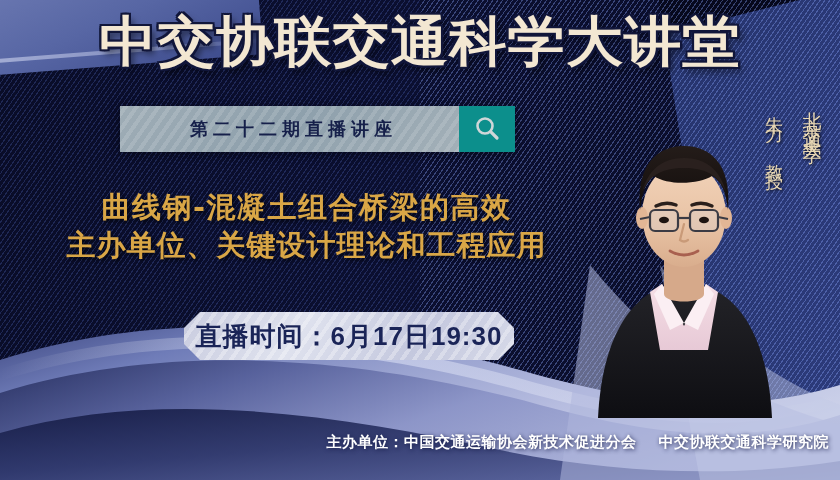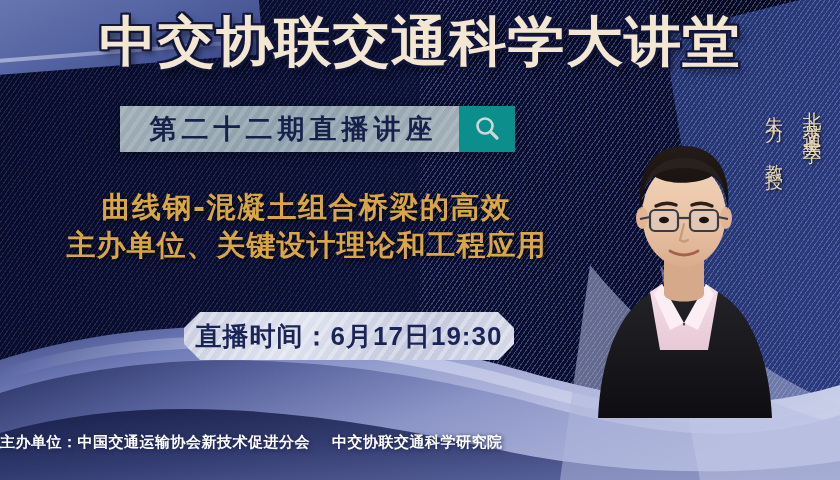--- a/index.html
+++ b/index.html
@@ -124,21 +124,21 @@
   .episode-label {
     flex: 1;
     background: linear-gradient(135deg, #9eacb4 0%, #8fa0ab 45%, #9daab3 100%);
     background-image:
       repeating-linear-gradient(-55deg, rgba(255,255,255,0.13) 0 4px, rgba(255,255,255,0) 4px 9px),
       linear-gradient(135deg, #9fadb6 0%, #8ea0ac 50%, #a3b0b8 100%);
     display: flex;
     align-items: center;
     justify-content: center;
     color: #16204a;
-    font-size: 27px;
+    font-size: 18px;
     font-weight: bold;
     letter-spacing: 5px;
     padding-left: 8px;
   }
   .episode-search {
     width: 56px;
     background: #0c8f8c;
     display: flex;
     align-items: center;
     justify-content: center;
@@ -209,21 +209,21 @@
     left: 596px; top: 118px;
     width: 176px; height: 300px;
     overflow: hidden;
   }
   .portrait svg { display: block; }
 
   
   .footer {
     position: absolute;
     left: 0; right: 11px; bottom: 28px;
-    text-align: left;
+    text-align: right;
     color: #ffffff;
     font-size: 15px;
     font-weight: bold;
     letter-spacing: 0.5px;
     text-shadow: 1px 1px 4px rgba(20,25,70,0.9);
   }
   .footer .org2 { margin-left: 22px; }
 </style>
 </head>
 <body>

